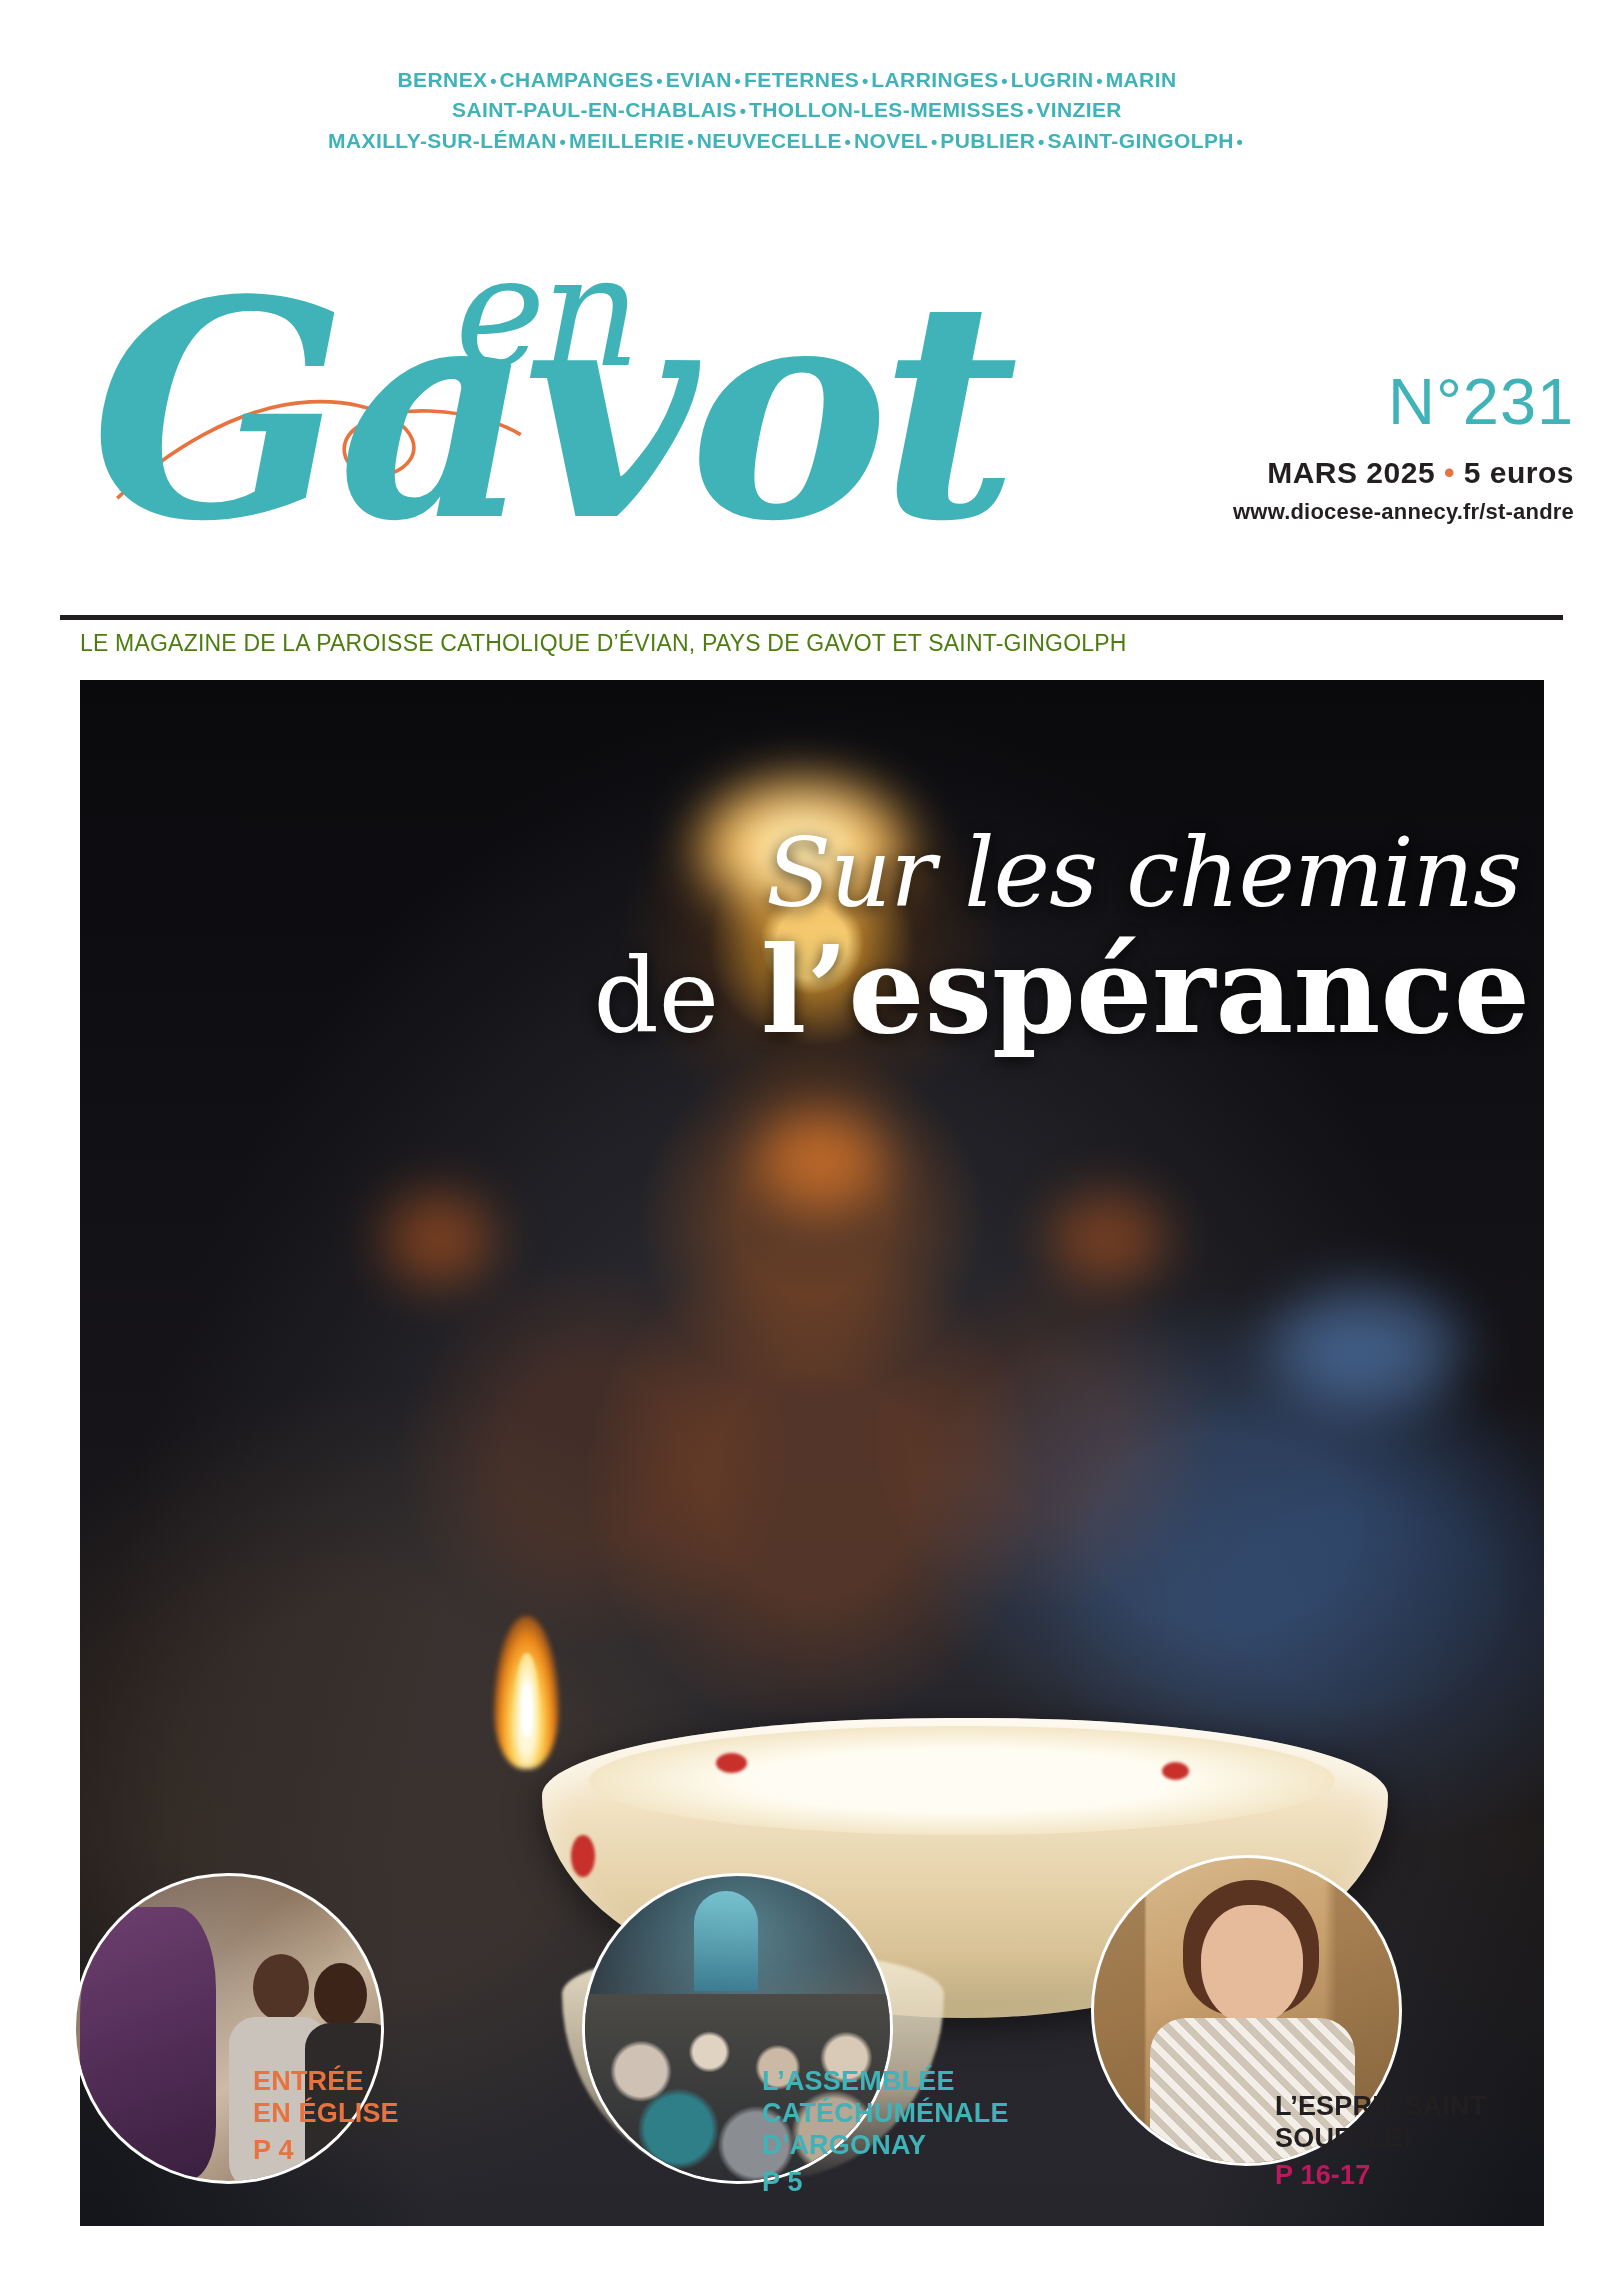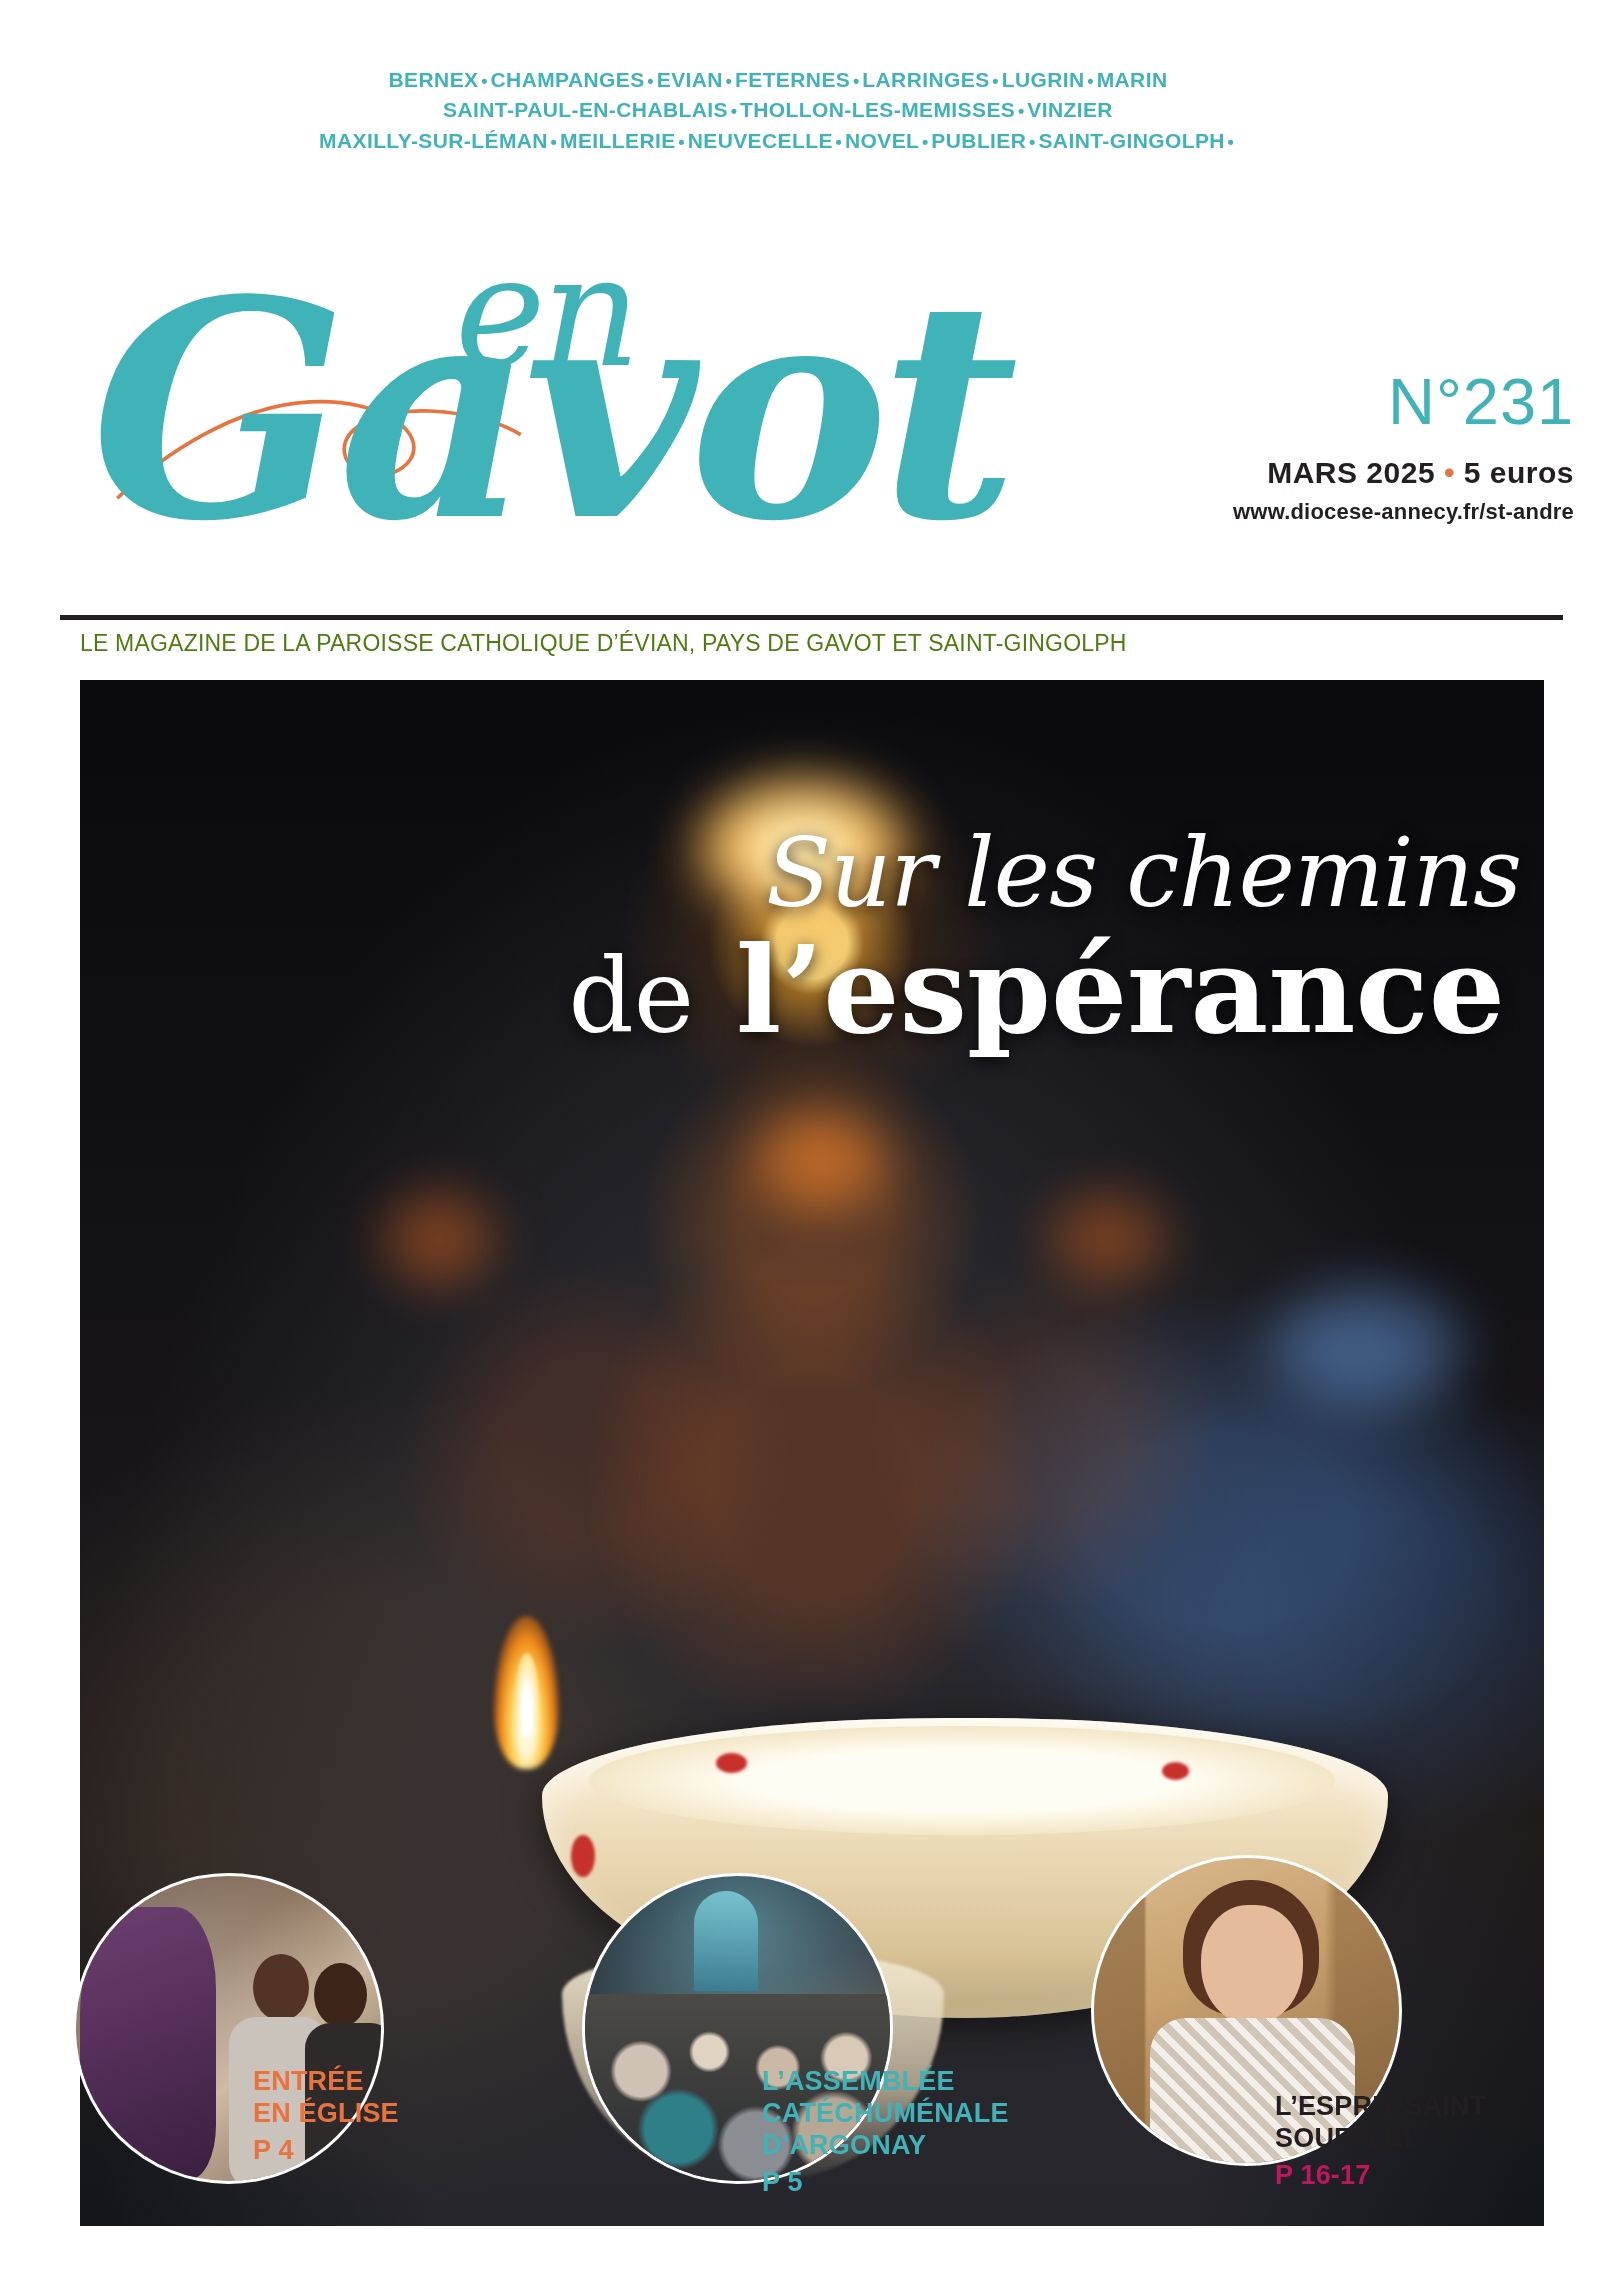--- a/index.html
+++ b/index.html
@@ -12,21 +12,21 @@
     height: 2296px;
     font-family: "Liberation Sans", sans-serif;
     position: relative;
     overflow: hidden;
   }
 
   
   .parish-list {
     position: absolute;
     top: 65px;
-    left: 8px;
+    left: 17px;
     width: 1540px;
     text-align: center;
     color: #3fb3b8;
     font-weight: bold;
     font-size: 21px;
     letter-spacing: 0.4px;
     line-height: 1.45;
   }
   .parish-line {
     white-space: nowrap;
@@ -234,21 +234,21 @@
   .title-line1 {
     text-align: right;
     padding-right: 23px;
     font-style: italic;
     font-size: 95px;
     letter-spacing: -0.9px;
     line-height: 1.02;
   }
   .title-line2 {
     text-align: right;
-    padding-right: 39px;
+    padding-right: 14px;
     font-size: 120px;
     font-weight: bold;
     line-height: 1.05;
     margin-top: 5.5px;
   }
   .title-line2 .small {
     font-weight: normal;
     font-style: normal;
     font-size: 102px;
   }

